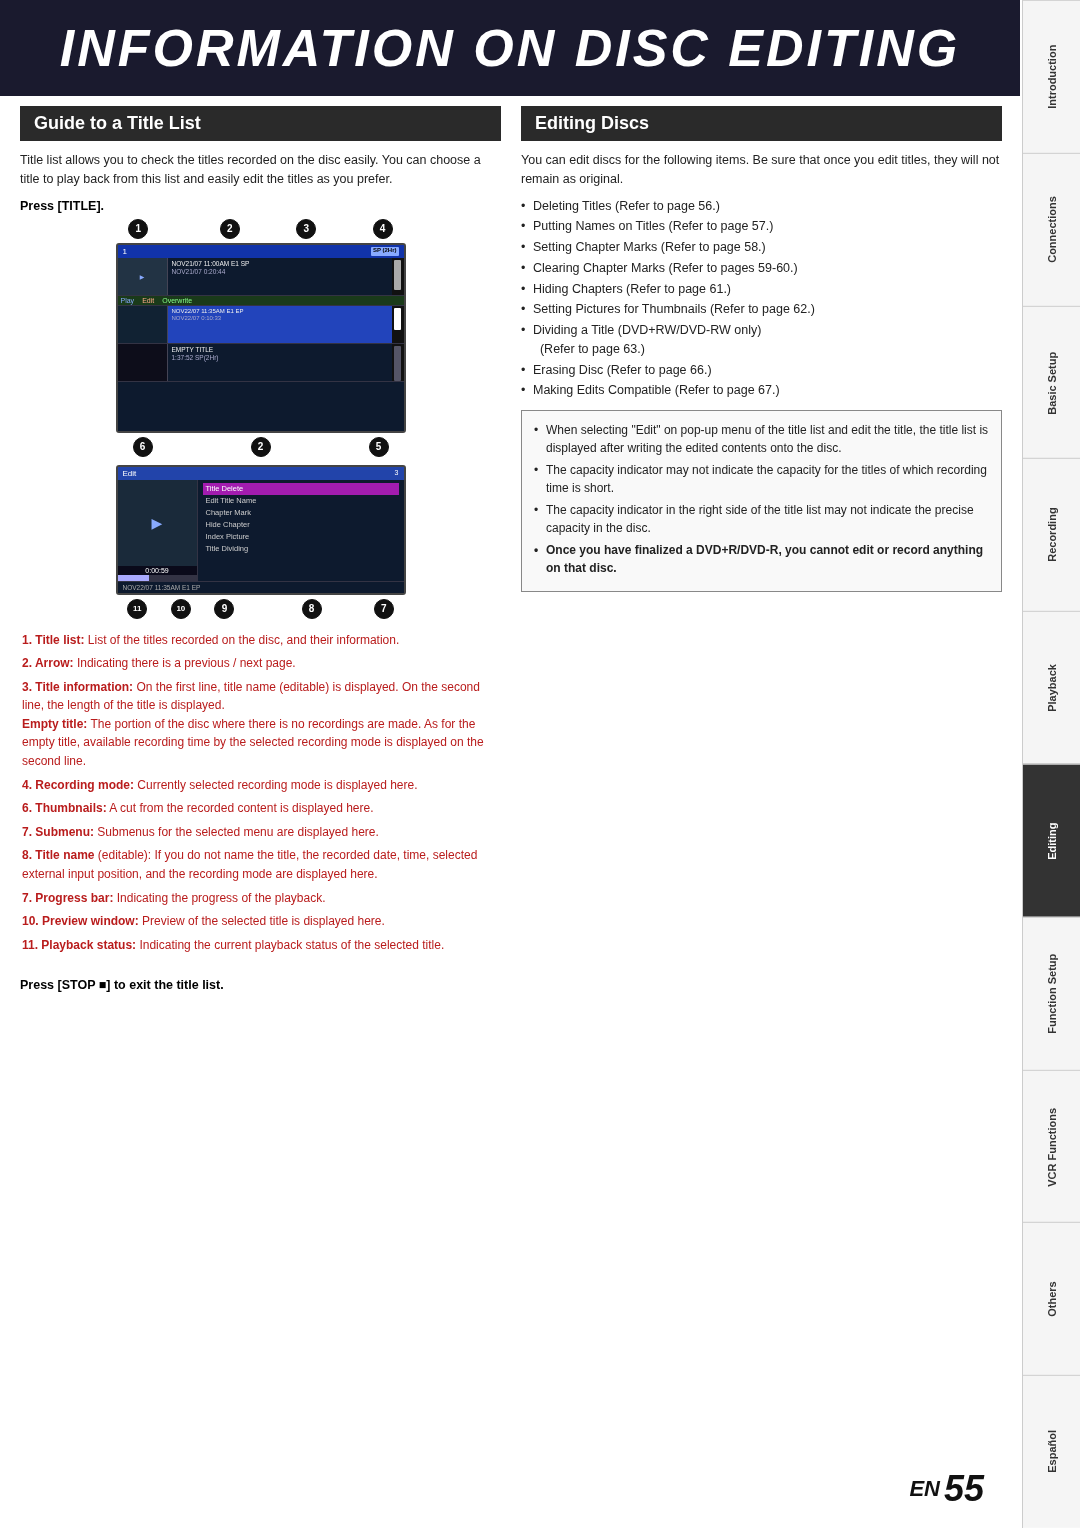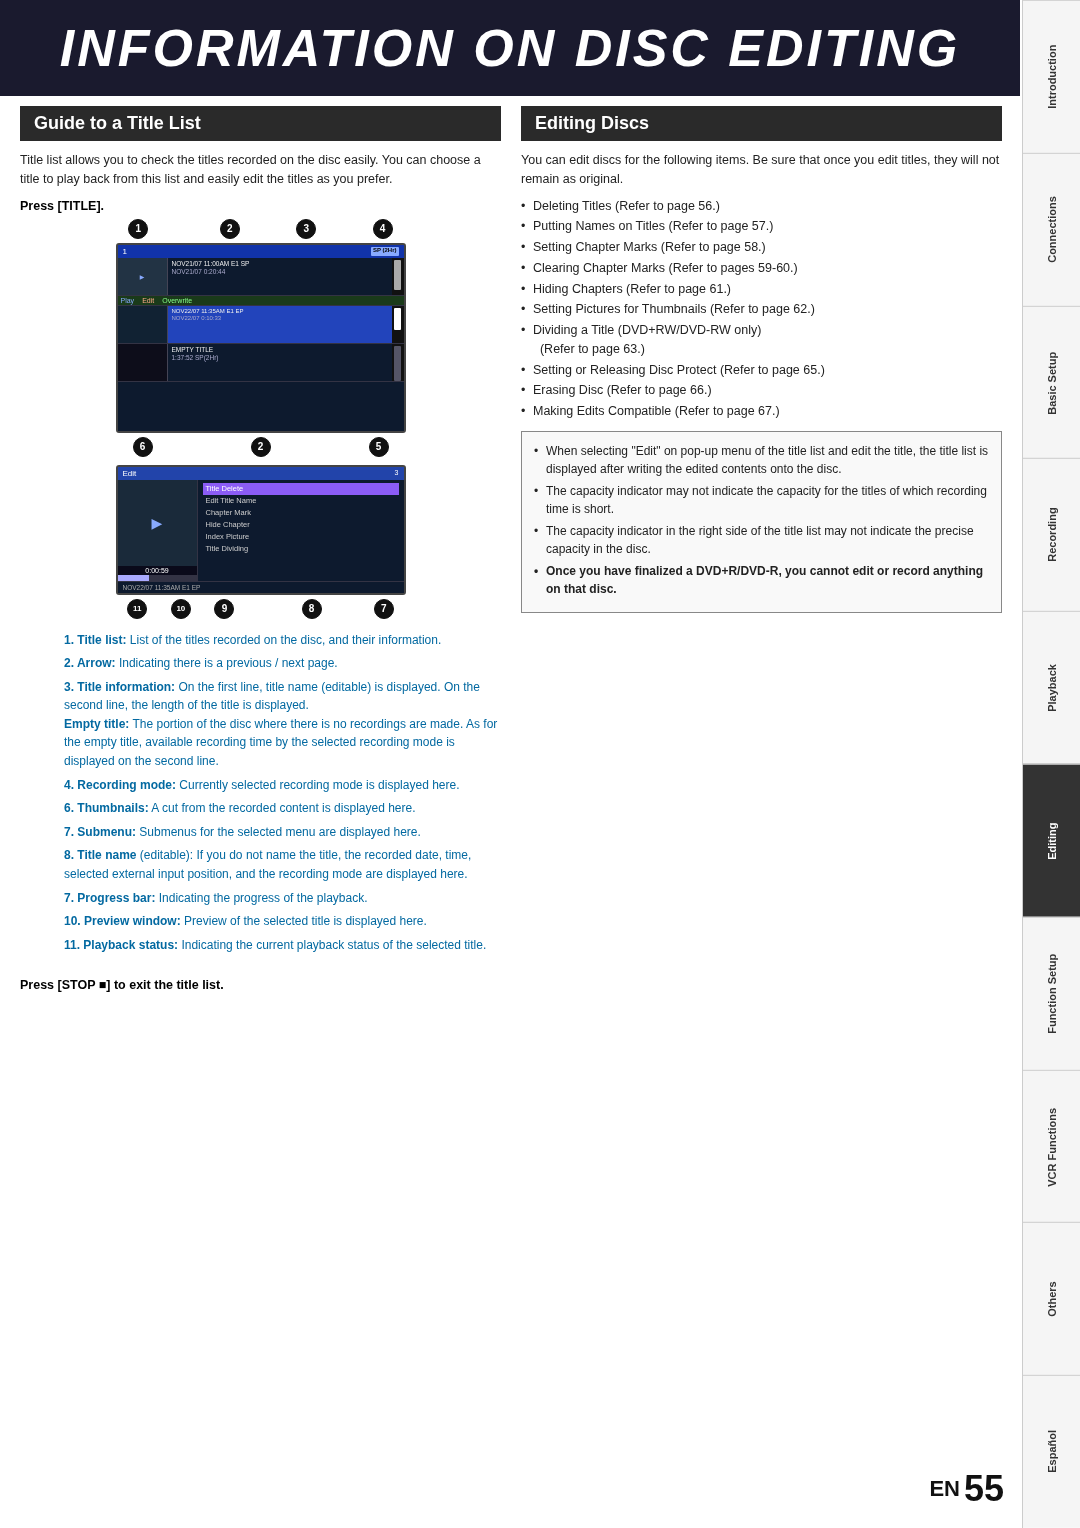--- a/index.html
+++ b/index.html
@@ -241,21 +241,21 @@
       flex: 1;
       padding: 3px 5px;
       color: #eee;
       font-size: 7.5px;
     }
     .edit-menu-item {
       padding: 1.5px 3px;
       color: #ccc;
     }
     .edit-menu-item.highlighted {
-      background: #8b5cf6;
+      background: #a21caf;
       color: #fff;
     }
     .edit-info {
       font-size: 6.5px;
       color: #aaa;
       padding: 2px 5px;
       border-top: 1px solid #334;
       display: flex;
       justify-content: space-between;
     }
@@ -263,24 +263,23 @@
       font-size: 6.5px;
       color: #fff;
       text-align: right;
       padding: 1px 5px;
     }
 
     
     .num-line {
       font-size: 12px;
       line-height: 1.55;
-      color: #0369a1;
+      color: #b91c1c;
       margin-bottom: 5px;
       padding-left: 2px;
-      margin-left: 42px;
     }
     .num-line b {
       font-weight: bold;
     }
 
     .press-stop {
       font-size: 12.5px;
       font-weight: bold;
       margin-top: 24px;
     }
@@ -335,27 +334,28 @@
     .note-list li::before {
       content: '•';
       position: absolute;
       left: 0;
     }
 
     
     .page-footer {
       position: absolute;
       bottom: 18px;
-      right: 76px;
+      right: 96px;
       font-size: 22px;
       font-weight: bold;
       color: #111;
       display: flex;
       align-items: center;
       gap: 4px;
+      font-style: italic;
     }
     .footer-en {
       font-size: 22px;
       font-weight: bold;
     }
     .footer-num {
       font-size: 36px;
       font-weight: bold;
     }
 
@@ -605,21 +605,20 @@
       <p class="section-text">You can edit discs for the following items. Be sure that once you edit titles, they will not remain as original.</p>
 
       <ul class="bullet-list">
         <li>Deleting Titles (Refer to page 56.)</li>
         <li>Putting Names on Titles (Refer to page 57.)</li>
         <li>Setting Chapter Marks (Refer to page 58.)</li>
         <li>Clearing Chapter Marks (Refer to pages 59-60.)</li>
         <li>Hiding Chapters (Refer to page 61.)</li>
         <li>Setting Pictures for Thumbnails (Refer to page 62.)</li>
         <li>Dividing a Title (DVD+RW/DVD-RW only)<br>&nbsp;&nbsp;(Refer to page 63.)</li>
-        <li>Setting or Releasing Disc Protect (Refer to page 65.)</li>
         <li>Erasing Disc (Refer to page 66.)</li>
         <li>Making Edits Compatible (Refer to page 67.)</li>
       </ul>
 
       <div class="note-box">
         <ul class="note-list">
           <li>When selecting "Edit" on pop-up menu of the title list and edit the title, the title list is displayed after writing the edited contents onto the disc.</li>
           <li>The capacity indicator may not indicate the capacity for the titles of which recording time is short.</li>
           <li>The capacity indicator in the right side of the title list may not indicate the precise capacity in the disc.</li>
           <li style="font-weight:bold;">Once you have finalized a DVD+R/DVD-R, you cannot edit or record anything on that disc.</li>

